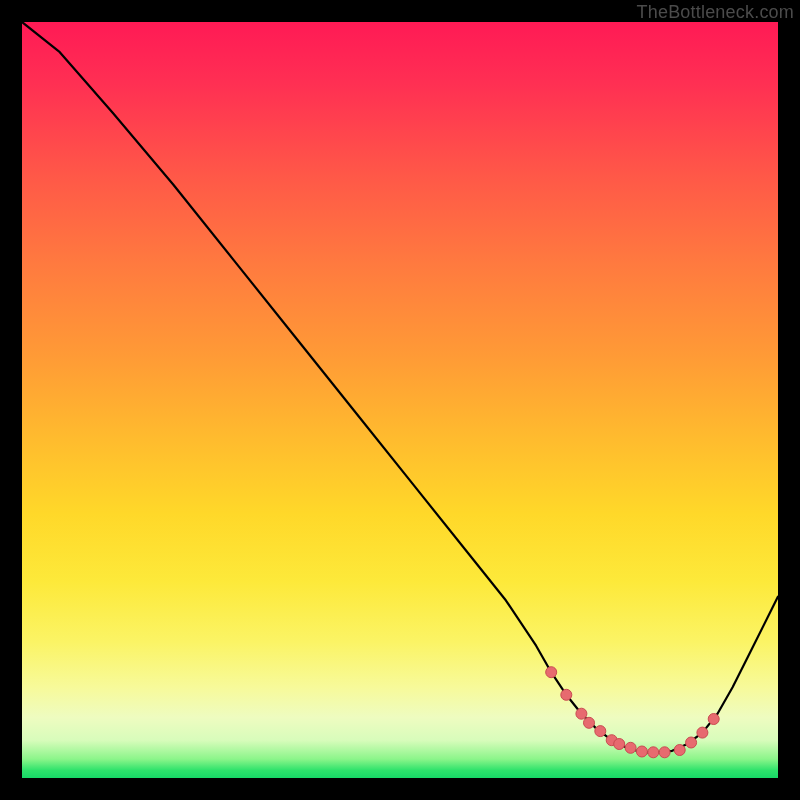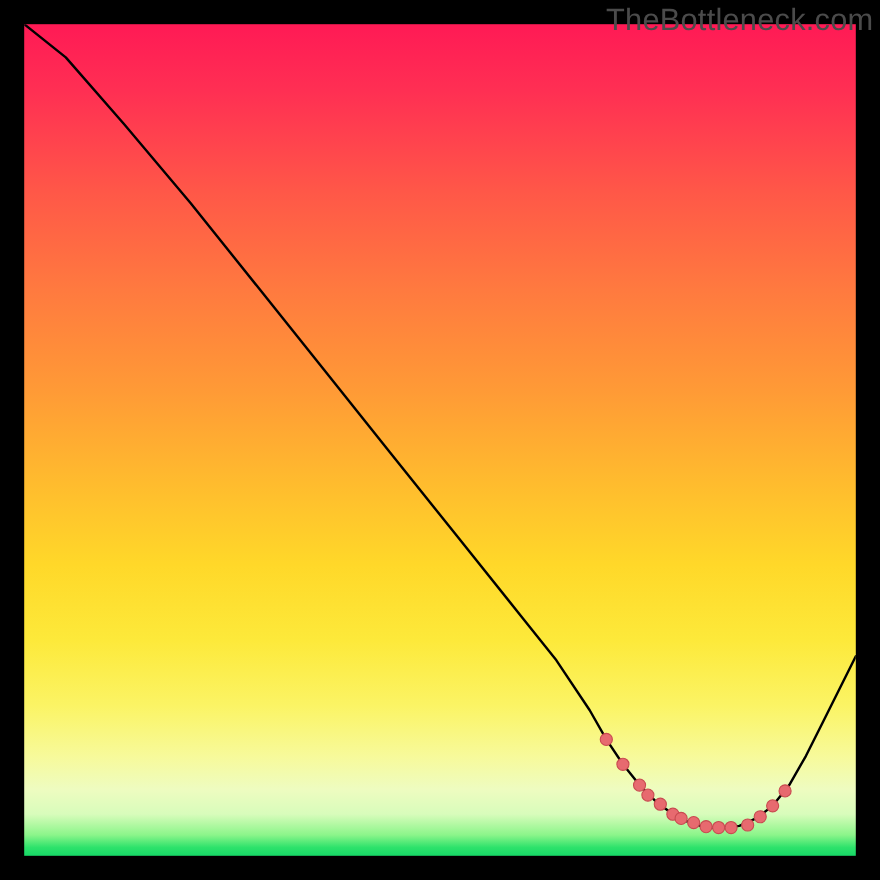--- a/index.html
+++ b/index.html
@@ -42,21 +42,21 @@
       #8bf58a 97.5%,
       #2de26b 99%,
       #17d867 100%
     );
   }
   .watermark {
     position: absolute;
     top: 2px;
     right: 6px;
     color: #4b4b4b;
-    font-size: 28px;
+    font-size: 18px;
     letter-spacing: 0.2px;
     font-weight: 500;
     user-select: none;
   }
   svg.overlay {
     position: absolute;
     left: 0;
     top: 0;
     width: 756px;
     height: 756px;

